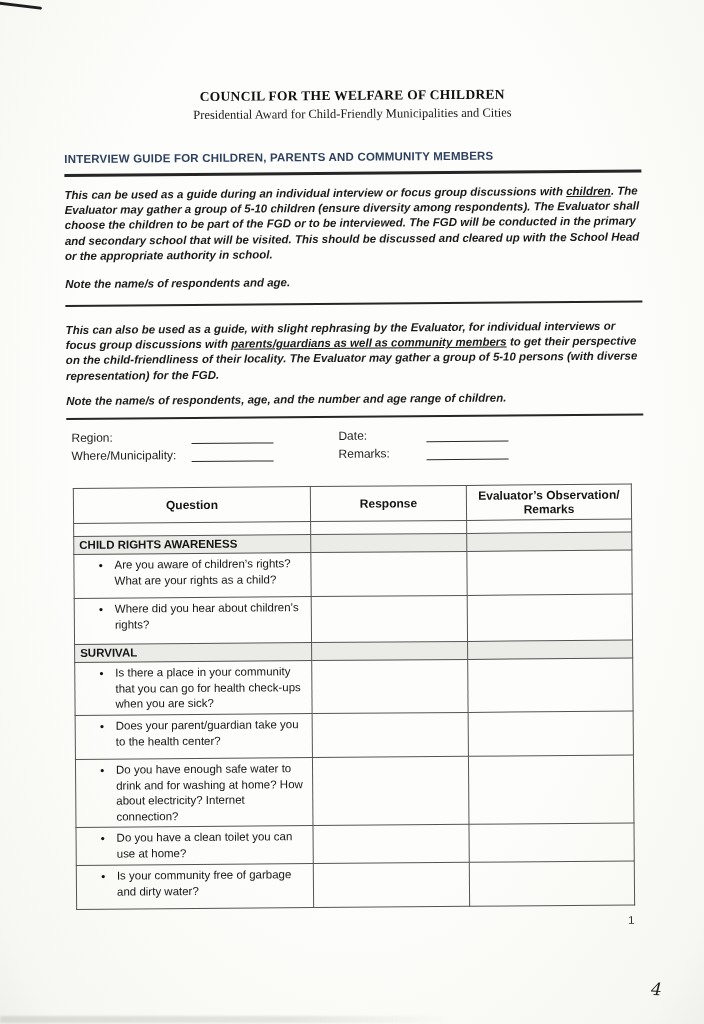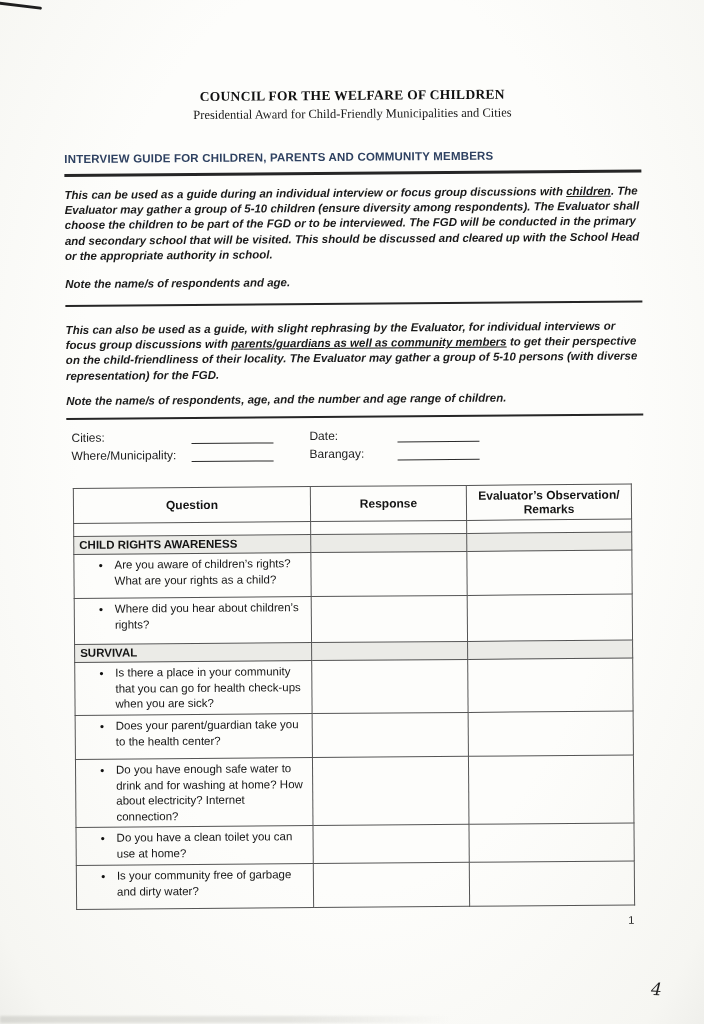--- a/index.html
+++ b/index.html
@@ -55,21 +55,21 @@
   }
   .para-2{margin-top:16px;}
   .note{margin-top:13px;font-style:italic;font-weight:700;font-size:11.5px;}
   .note-2{margin-top:11px;}
   .u{text-decoration:underline;}
   
   .fields{margin-top:11px;font-size:12px;}
   .frow{display:flex;height:18px;align-items:flex-start;}
   .flabel-a{width:120px;margin-left:5px;}
   .fline-a{width:82px;height:13px;border-bottom:1.6px solid #2b2b2b;}
-  .flabel-b{width:88px;margin-left:36px;}
+  .flabel-b{width:88px;margin-left:65px;}
   .fline-b{width:82px;height:13px;border-bottom:1.6px solid #2b2b2b;}
   
   .tablewrap{margin-top:21px;margin-left:6px;width:558px;}
   table{border-collapse:collapse;width:558px;table-layout:fixed;border:1.6px solid #333;}
   th,td{border:1px solid #555;padding:0;vertical-align:top;}
   th{
     font-size:12px;font-weight:700;text-align:center;vertical-align:middle;
     padding:2px 4px;line-height:14px;height:30px;color:#141414;
   }
   .r-spacer td{height:12px;}
@@ -102,29 +102,29 @@
   <div class="rule rule-2"></div>
 
   <div>
     <div class="para para-2"><span>This can also be used as a guide, with slight rephrasing by the Evaluator, for individual interviews or focus group discussions with </span><span class="u">parents/guardians as well as community members</span><span> to get their perspective on the child-friendliness of their locality. The Evaluator may gather a group of 5-10 persons (with diverse representation) for the FGD.</span></div>
     <div class="note note-2">Note the name/s of respondents, age, and the number and age range of children.</div>
   </div>
   <div class="rule rule-3"></div>
 
   <div class="fields">
     <div class="frow">
-      <span class="flabel-a">Cities:</span>
+      <span class="flabel-a">Region:</span>
       <span class="fline-a"></span>
       <span class="flabel-b">Date:</span>
       <span class="fline-b"></span>
     </div>
     <div class="frow">
       <span class="flabel-a">Where/Municipality:</span>
       <span class="fline-a"></span>
-      <span class="flabel-b">Barangay:</span>
+      <span class="flabel-b">Remarks:</span>
       <span class="fline-b"></span>
     </div>
   </div>
 
   <div class="tablewrap">
     <table>
       <colgroup>
         <col style="width:237px">
           <col style="width:156px">
           <col style="width:165px">

